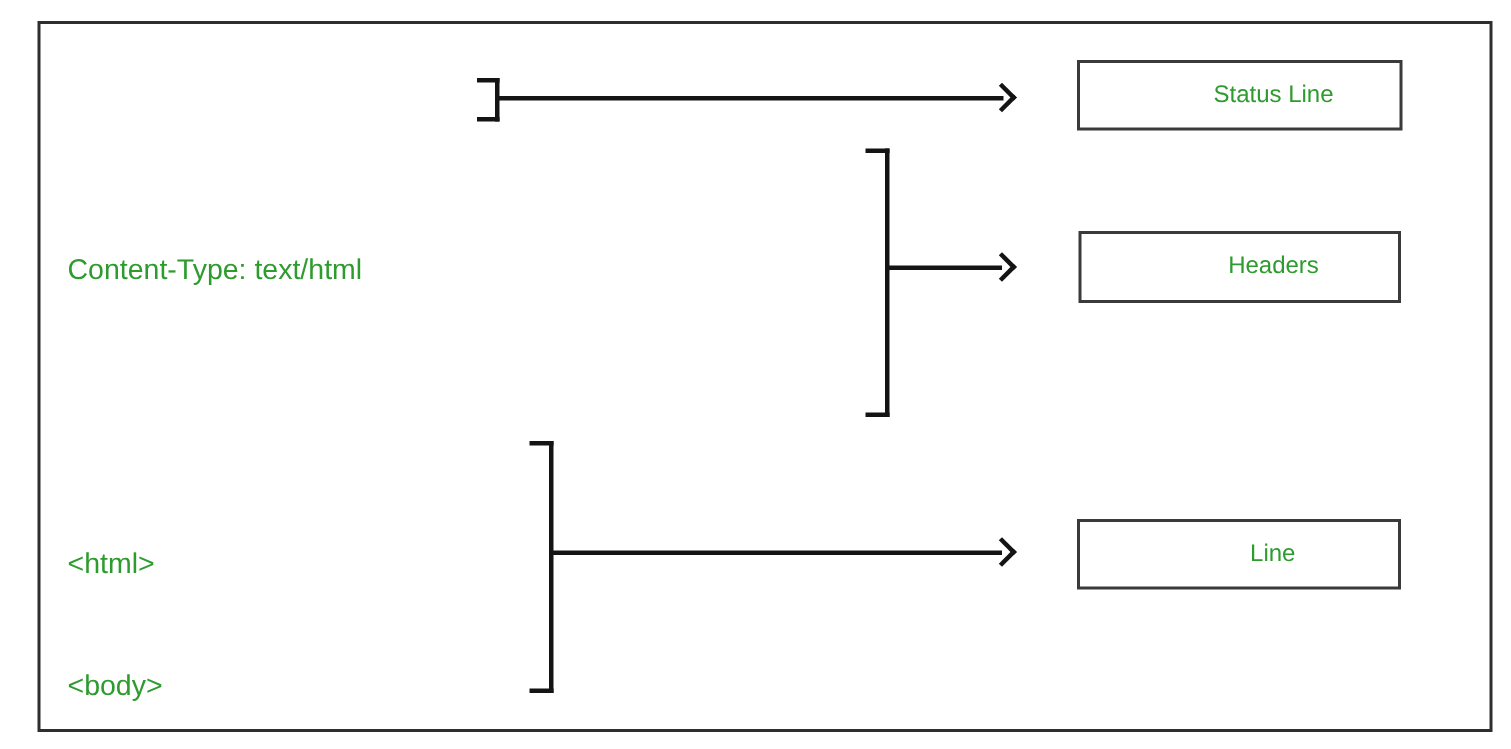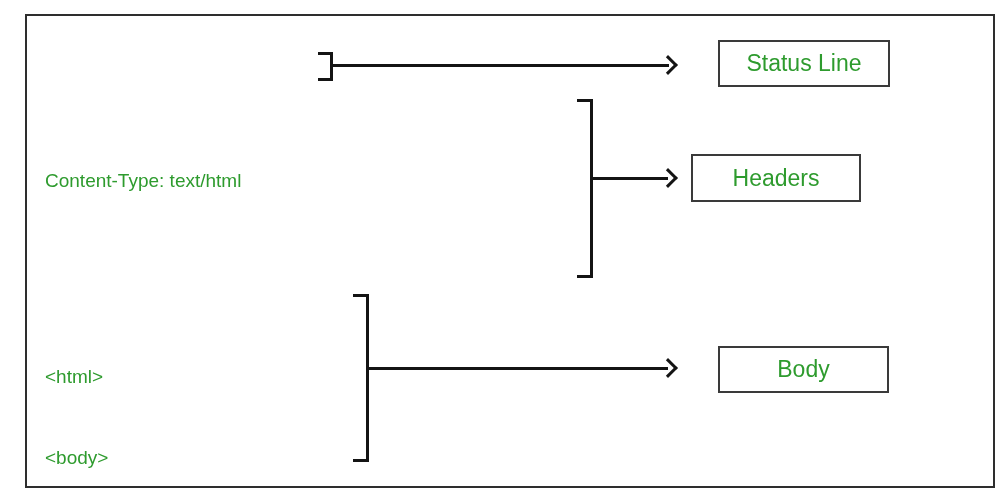--- a/index.html
+++ b/index.html
@@ -68,24 +68,25 @@
   .arrow-head-body { left: 661px; top: 361px; }
 
   .label-box {
     position: absolute;
     border: 2px solid #3a3a3a;
     background: #ffffff;
     display: flex;
     align-items: center;
     justify-content: center;
     color: #2e9b2e;
-    font-size: 23px;
+    font-size: 16px;
+    padding-left: 45px;
   }
   .box-status { left: 718px; top: 40px;  width: 168px; height: 43px; }
-  .box-headers { left: 691px; top: 154px; width: 166px; height: 44px; }
+  .box-headers { left: 719px; top: 154px; width: 166px; height: 44px; }
   .box-body { left: 718px; top: 346px; width: 167px; height: 43px; }
 </style>
 </head>
 <body>
 
 <div class="canvas">
   <div class="frame"></div>
 
 
   <div class="green-text headers-text">
@@ -118,15 +119,15 @@
     <div class="arrow-head arrow-head-body"></div>
   </div>
 
   <div class="label-box box-status">
     <span>Status Line</span>
   </div>
   <div class="label-box box-headers">
     <span>Headers</span>
   </div>
   <div class="label-box box-body">
-    <span>Body</span>
+    <span>Line</span>
   </div>
 </div>
 
 </body></html>

